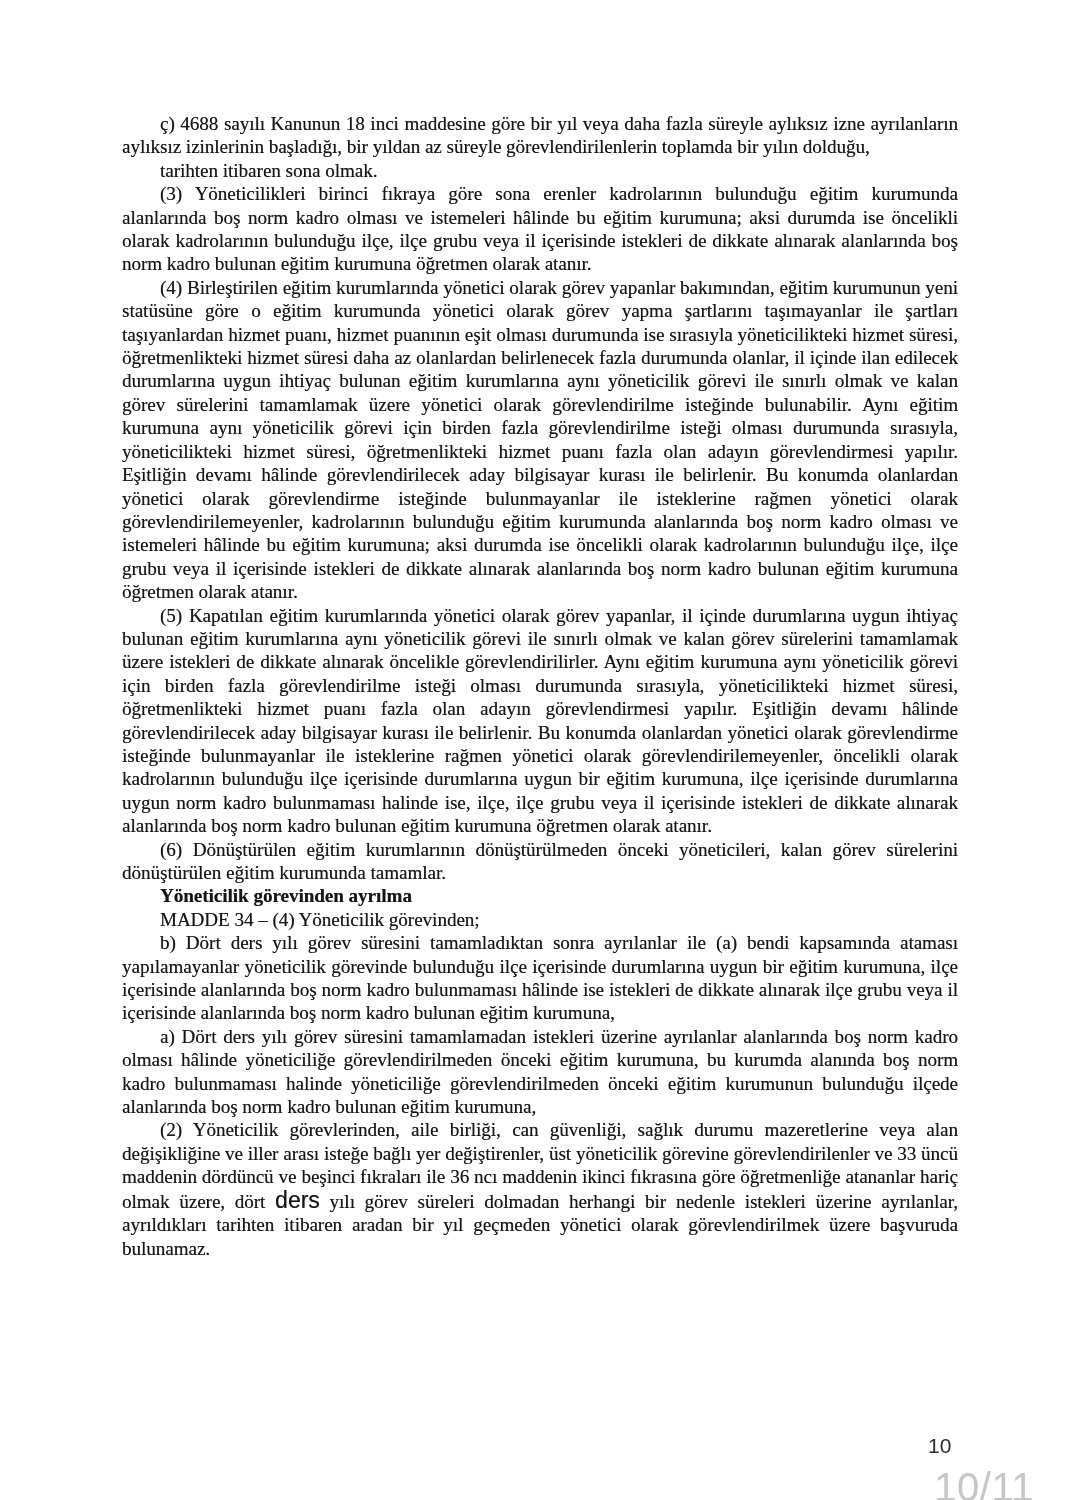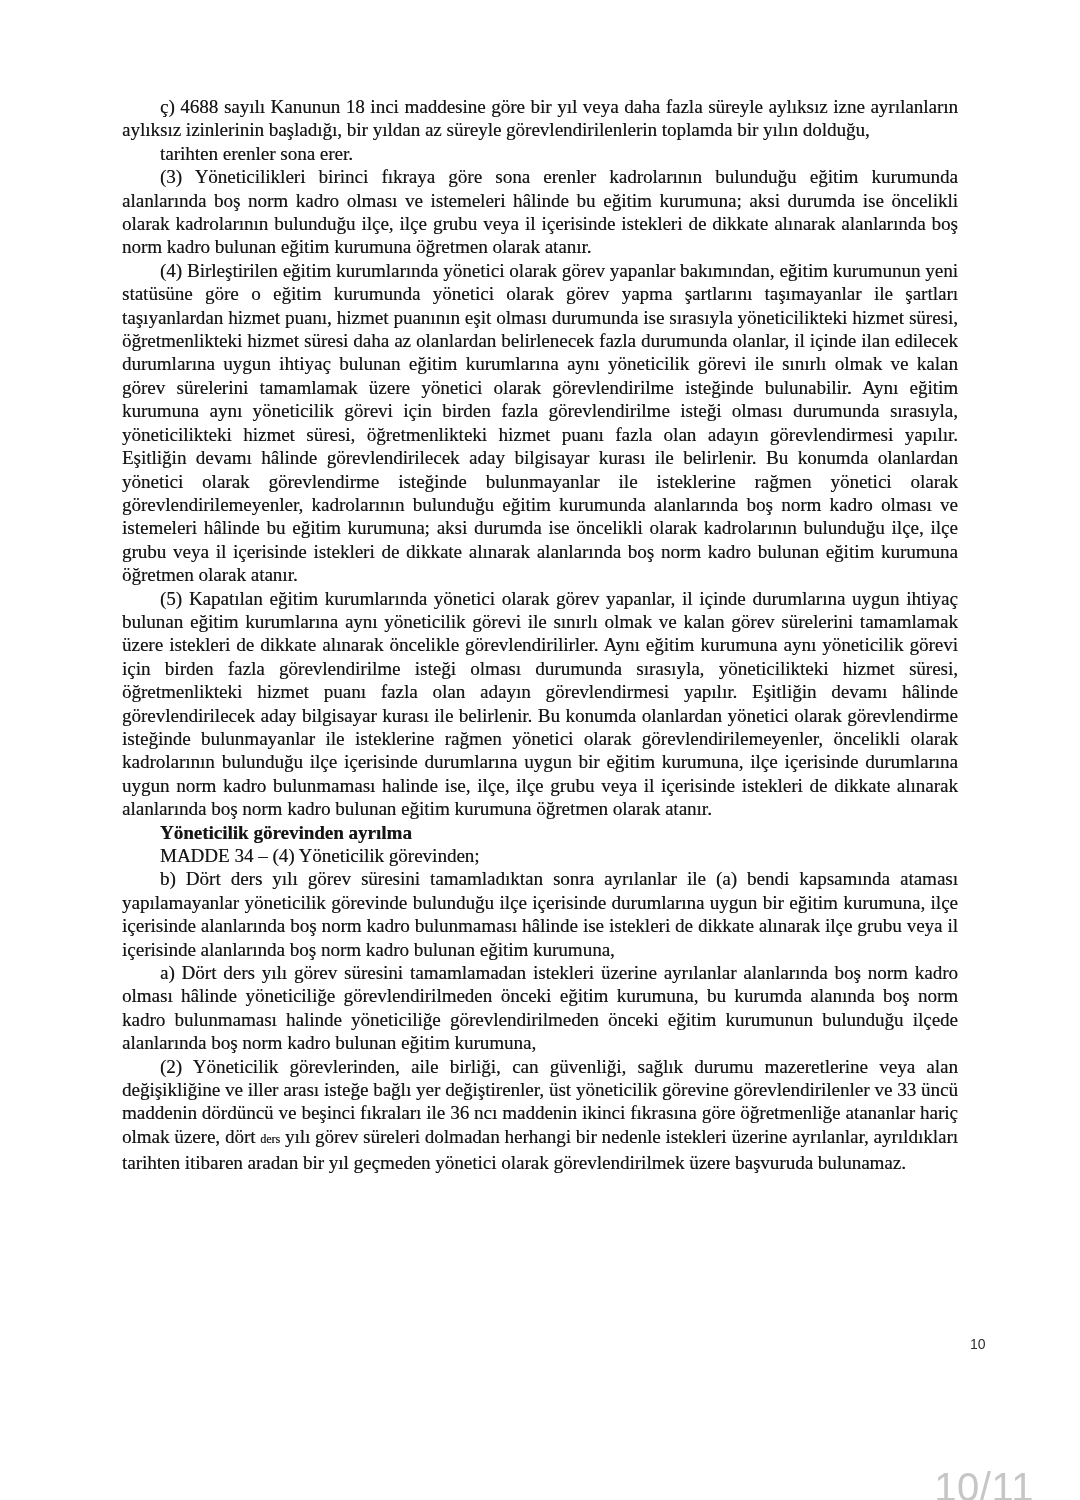--- a/index.html
+++ b/index.html
@@ -10,21 +10,21 @@
     width: 1080px;
     height: 1500px;
     position: relative;
     background: #ffffff;
     overflow: hidden;
     font-family: "Liberation Serif", serif;
   }
   .doc-body {
     position: absolute;
     left: 122px;
-    top: 95px;
+    top: 112px;
     width: 836px;
     color: #151515;
     font-size: 19px;
     line-height: 23.4px;
     text-align: justify;
     text-shadow: 0.25px 0 0 rgba(0,0,0,0.55);
   }
   .doc-body p {
     margin: 0;
     padding: 0;
@@ -32,56 +32,56 @@
   }
   .doc-body p.heading {
     font-weight: bold;
     text-align: left;
     font-family: Liberation Serif, serif;
   }
   .madde-lead {
     font-weight: normal;
   }
   .sans-word {
-    font-family: Liberation Serif, serif;
-    font-size: 12px;
+    font-family: Liberation Sans, sans-serif;
+    font-size: 23px;
   }
   .page-number {
     position: absolute;
-    top: 1336px;
+    top: 1434px;
     left: 928px;
     width: 30px;
     font-family: "Liberation Sans", sans-serif;
-    font-size: 14px;
+    font-size: 21px;
     color: #2d2d2d;
     text-align: left;
-    margin-left: 42px;
   }
   .viewer-overlay {
     position: absolute;
     top: 1467px;
     right: 46px;
     font-family: "Liberation Sans", sans-serif;
     font-size: 40px;
     font-weight: 400;
     letter-spacing: 0.5px;
     color: #c6c6c6;
     line-height: 1;
     white-space: nowrap;
   }
 </style>
 </head>
 <body>
 
 <div class="doc-body">
   <p>ç) 4688 sayılı Kanunun 18 inci maddesine göre bir yıl veya daha fazla süreyle aylıksız izne ayrılanların aylıksız izinlerinin başladığı, bir yıldan az süreyle görevlendirilenlerin toplamda bir yılın dolduğu,</p>
-  <p>tarihten erenler sona erer.</p>
+  <p>tarihten itibaren sona olmak.</p>
   <p>(3) Yöneticilikleri birinci fıkraya göre sona erenler kadrolarının bulunduğu eğitim kurumunda alanlarında boş norm kadro olması ve istemeleri hâlinde bu eğitim kurumuna; aksi durumda ise öncelikli olarak kadrolarının bulunduğu ilçe, ilçe grubu veya il içerisinde istekleri de dikkate alınarak alanlarında boş norm kadro bulunan eğitim kurumuna öğretmen olarak atanır.</p>
   <p>(4) Birleştirilen eğitim kurumlarında yönetici olarak görev yapanlar bakımından, eğitim kurumunun yeni statüsüne göre o eğitim kurumunda yönetici olarak görev yapma şartlarını taşımayanlar ile şartları taşıyanlardan hizmet puanı, hizmet puanının eşit olması durumunda ise sırasıyla yöneticilikteki hizmet süresi, öğretmenlikteki hizmet süresi daha az olanlardan belirlenecek fazla durumunda olanlar, il içinde ilan edilecek durumlarına uygun ihtiyaç bulunan eğitim kurumlarına aynı yöneticilik görevi ile sınırlı olmak ve kalan görev sürelerini tamamlamak üzere yönetici olarak görevlendirilme isteğinde bulunabilir. Aynı eğitim kurumuna aynı yöneticilik görevi için birden fazla görevlendirilme isteği olması durumunda sırasıyla, yöneticilikteki hizmet süresi, öğretmenlikteki hizmet puanı fazla olan adayın görevlendirmesi yapılır. Eşitliğin devamı hâlinde görevlendirilecek aday bilgisayar kurası ile belirlenir. Bu konumda olanlardan yönetici olarak görevlendirme isteğinde bulunmayanlar ile isteklerine rağmen yönetici olarak görevlendirilemeyenler, kadrolarının bulunduğu eğitim kurumunda alanlarında boş norm kadro olması ve istemeleri hâlinde bu eğitim kurumuna; aksi durumda ise öncelikli olarak kadrolarının bulunduğu ilçe, ilçe grubu veya il içerisinde istekleri de dikkate alınarak alanlarında boş norm kadro bulunan eğitim kurumuna öğretmen olarak atanır.</p>
   <p>(5) Kapatılan eğitim kurumlarında yönetici olarak görev yapanlar, il içinde durumlarına uygun ihtiyaç bulunan eğitim kurumlarına aynı yöneticilik görevi ile sınırlı olmak ve kalan görev sürelerini tamamlamak üzere istekleri de dikkate alınarak öncelikle görevlendirilirler. Aynı eğitim kurumuna aynı yöneticilik görevi için birden fazla görevlendirilme isteği olması durumunda sırasıyla, yöneticilikteki hizmet süresi, öğretmenlikteki hizmet puanı fazla olan adayın görevlendirmesi yapılır. Eşitliğin devamı hâlinde görevlendirilecek aday bilgisayar kurası ile belirlenir. Bu konumda olanlardan yönetici olarak görevlendirme isteğinde bulunmayanlar ile isteklerine rağmen yönetici olarak görevlendirilemeyenler, öncelikli olarak kadrolarının bulunduğu ilçe içerisinde durumlarına uygun bir eğitim kurumuna, ilçe içerisinde durumlarına uygun norm kadro bulunmaması halinde ise, ilçe, ilçe grubu veya il içerisinde istekleri de dikkate alınarak alanlarında boş norm kadro bulunan eğitim kurumuna öğretmen olarak atanır.</p>
+  <p>(6) Dönüştürülen eğitim kurumlarının dönüştürülmeden önceki yöneticileri, kalan görev sürelerini dönüştürülen eğitim kurumunda tamamlar.</p>
   <p class="heading">Yöneticilik görevinden ayrılma</p>
   <p><span class="madde-lead">MADDE 34 –</span><span> (4) Yöneticilik görevinden;</span></p>
   <p>b) Dört ders yılı görev süresini tamamladıktan sonra ayrılanlar ile (a) bendi kapsamında ataması yapılamayanlar yöneticilik görevinde bulunduğu ilçe içerisinde durumlarına uygun bir eğitim kurumuna, ilçe içerisinde alanlarında boş norm kadro bulunmaması hâlinde ise istekleri de dikkate alınarak ilçe grubu veya il içerisinde alanlarında boş norm kadro bulunan eğitim kurumuna,</p>
   <p>a) Dört ders yılı görev süresini tamamlamadan istekleri üzerine ayrılanlar alanlarında boş norm kadro olması hâlinde yöneticiliğe görevlendirilmeden önceki eğitim kurumuna, bu kurumda alanında boş norm kadro bulunmaması halinde yöneticiliğe görevlendirilmeden önceki eğitim kurumunun bulunduğu ilçede alanlarında boş norm kadro bulunan eğitim kurumuna,</p>
   <p><span>(2) Yöneticilik görevlerinden, aile birliği, can güvenliği, sağlık durumu mazeretlerine veya alan değişikliğine ve iller arası isteğe bağlı yer değiştirenler, üst yöneticilik görevine görevlendirilenler ve 33 üncü maddenin dördüncü ve beşinci fıkraları ile 36 ncı maddenin ikinci fıkrasına göre öğretmenliğe atananlar hariç olmak üzere, dört </span><span class="sans-word">ders</span><span> yılı görev süreleri dolmadan herhangi bir nedenle istekleri üzerine ayrılanlar, ayrıldıkları tarihten itibaren aradan bir yıl geçmeden yönetici olarak görevlendirilmek üzere başvuruda bulunamaz.</span></p>
 </div>
 
 <div class="page-number">10</div>
 
 <div class="viewer-overlay">10/11</div>

